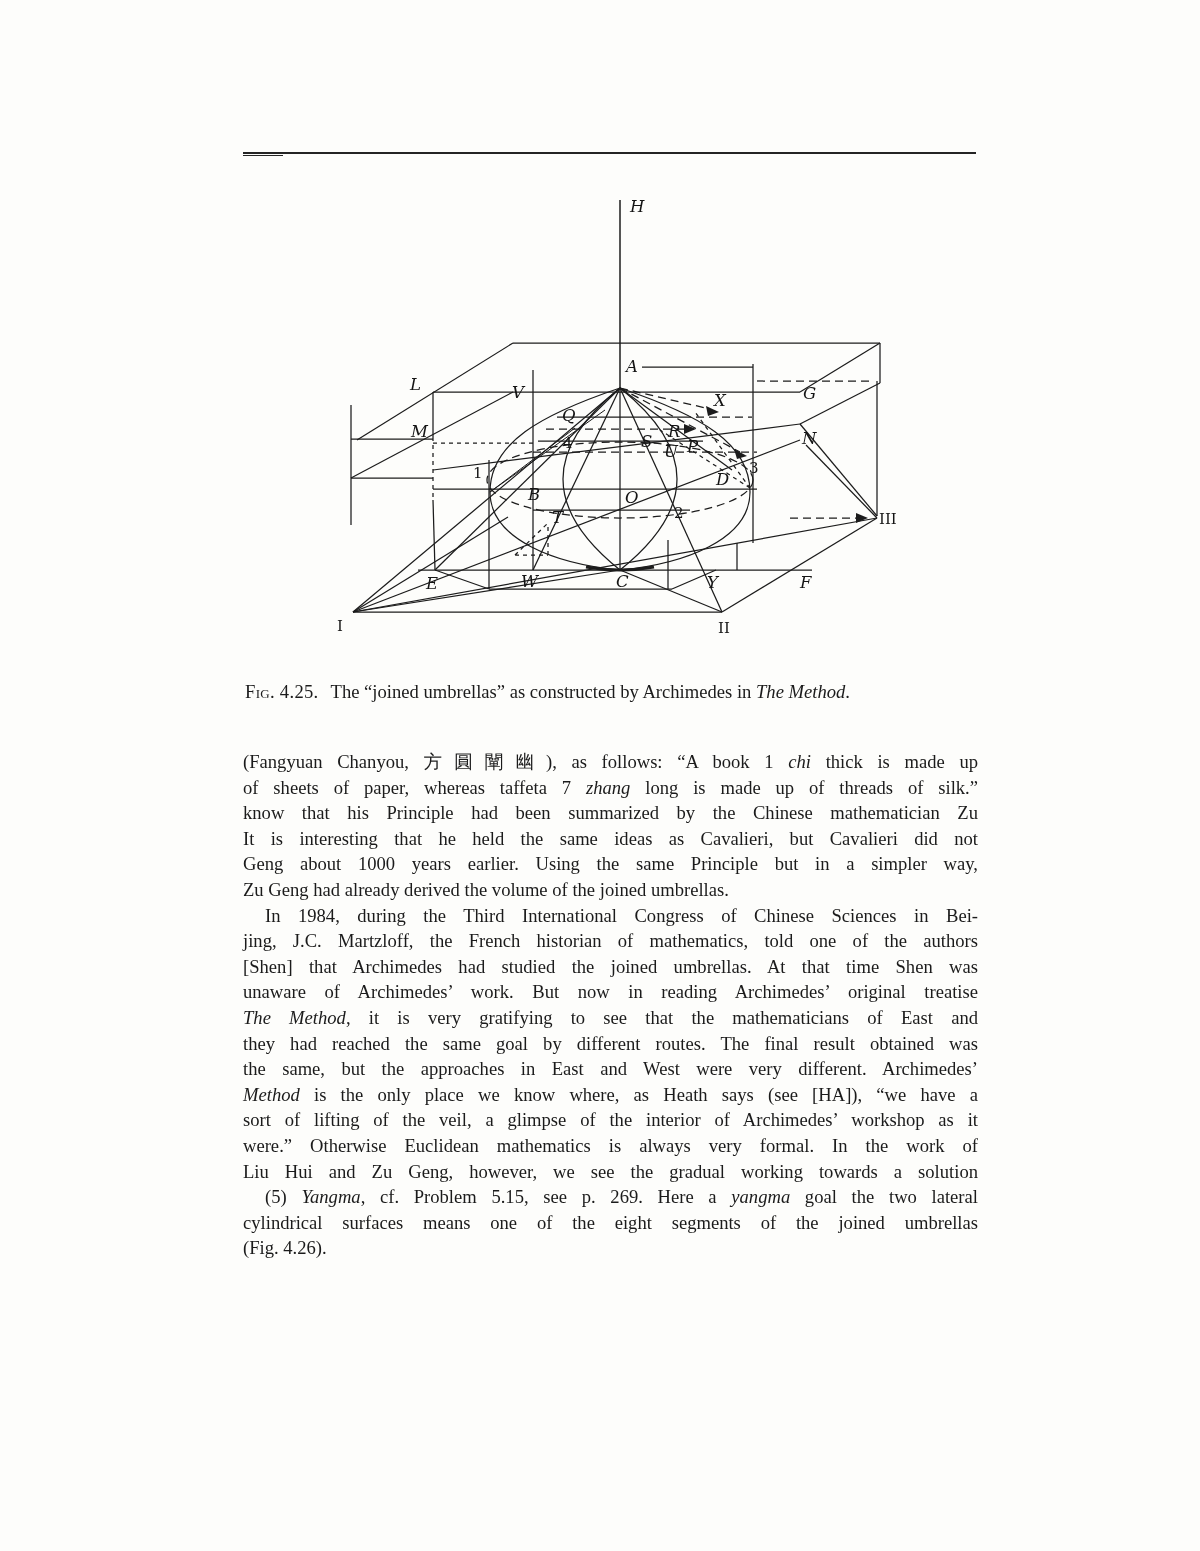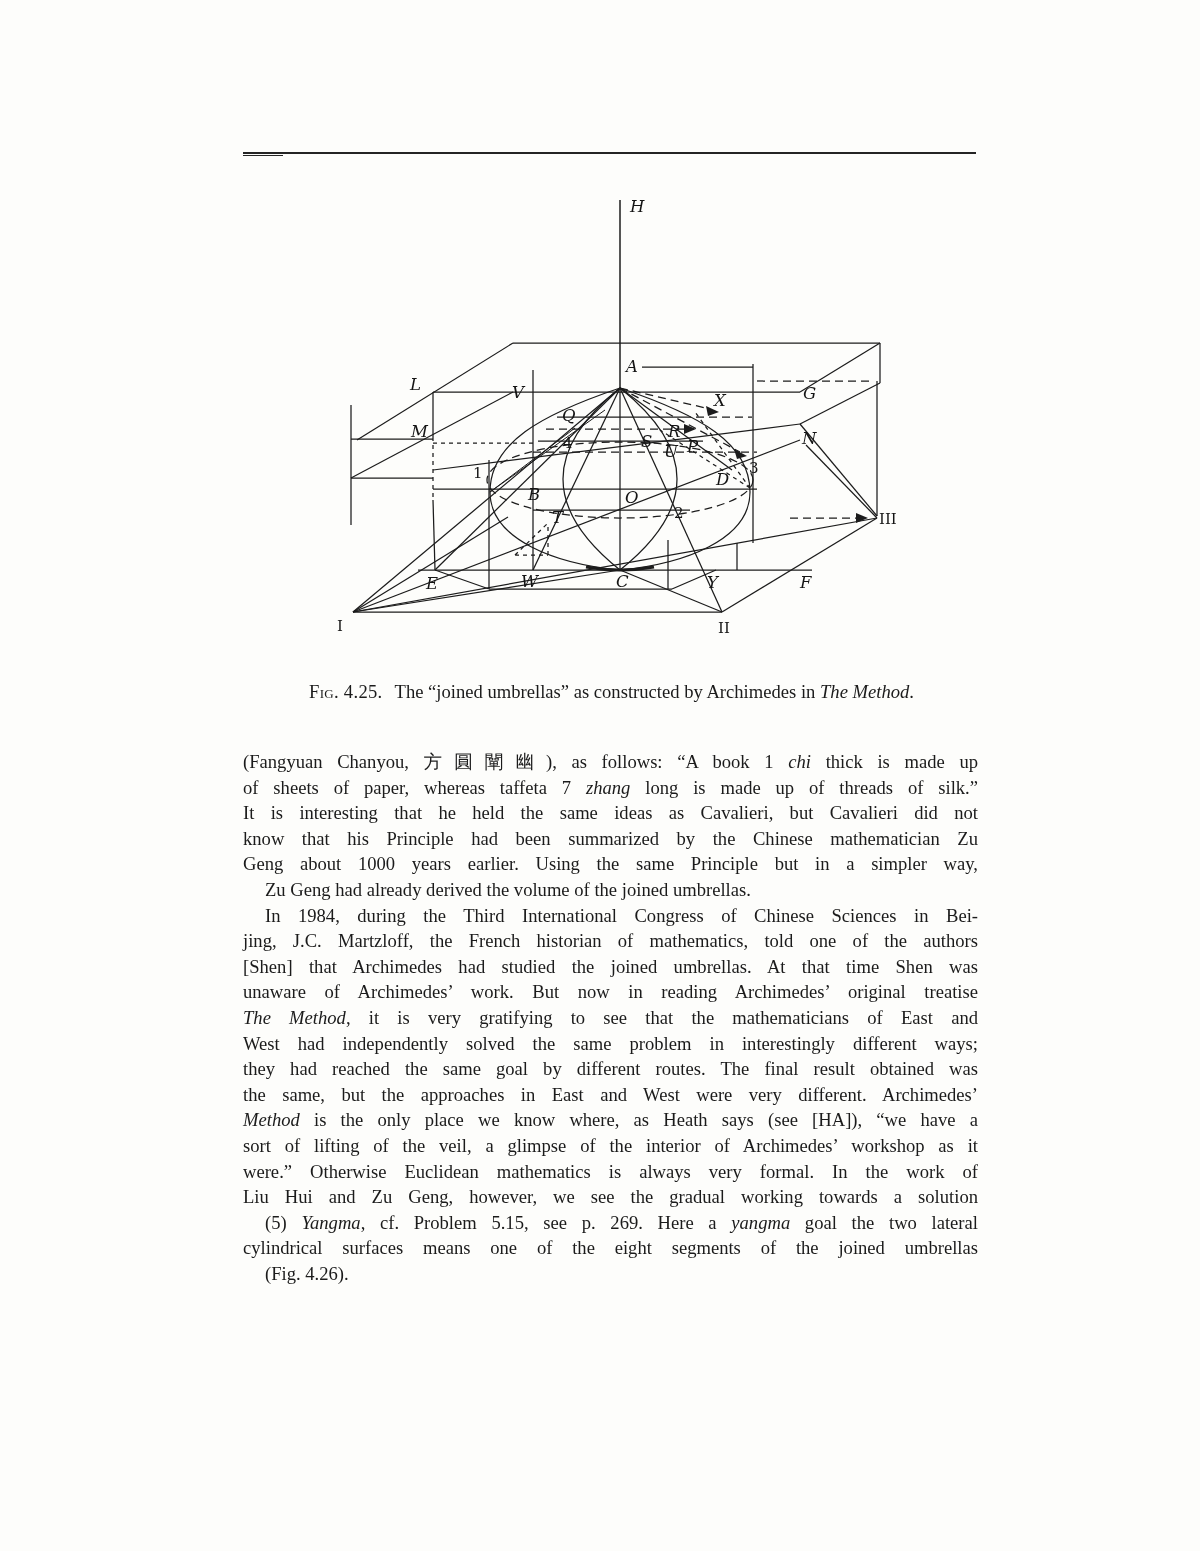--- a/index.html
+++ b/index.html
@@ -13,25 +13,25 @@
   #figure-svg{position:absolute;left:330px;top:195px;}
   #figure-svg path, #figure-svg ellipse{fill:none;stroke:#1c1c1c;stroke-width:1.25;}
   #figure-svg .dash{stroke-dasharray:8 5;}
   #figure-svg .dash2{stroke-dasharray:4 4;}
   #figure-svg .thick{stroke-width:3;}
   #figure-svg .thin{stroke-width:1;}
   #figure-svg .arrow{fill:#1c1c1c;stroke:none;}
   #figure-svg text{font-family:"DejaVu Serif","Liberation Serif",serif;fill:#141414;}
   .flbl{font-size:16.5px;font-style:italic;}
   .flbl-up{font-size:15px;font-style:normal;}
-  .caption{position:absolute;left:245px;top:681px;width:733px;font-size:18.6px;text-align:center;}
+  .caption{position:absolute;left:245px;top:681px;width:733px;font-size:18.6px;}
   .sc{font-variant:small-caps;margin-right:12px;letter-spacing:.3px;}
   .body-text{position:absolute;left:243px;top:749px;width:735px;font-size:18.6px;line-height:25.6px;}
   .tline{text-align:justify;text-align-last:justify;}
-  .tline.end{text-align-last:left;margin-left:22px;}
+  .tline.end{text-align-last:left;}
   .tline.ind{text-indent:22px;}
   .it{font-style:italic;}
   .cjk{letter-spacing:2px;}
 </style>
 </head>
 <body>
 
 <div class="page">
 
   <div class="rule" style="left:243px;top:152px;width:733px;height:2px;"></div>
@@ -161,30 +161,29 @@
       </g>
   </svg>
 
   <div class="caption">
     <span class="sc">Fig. 4.25.</span><span id="caption-text"><span>The “joined umbrellas” as constructed by Archimedes in </span><span class="it">The Method</span><span>.</span></span>
   </div>
 
   <div class="body-text" id="body-text">
       <div class="tline"><span>(Fangyuan Chanyou, </span><span class="cjk">方圓闡幽</span><span>), as follows: “A book 1 </span><span class="it">chi</span><span> thick is made up</span></div>
       <div class="tline"><span>of sheets of paper, whereas taffeta 7 </span><span class="it">zhang</span><span> long is made up of threads of silk.”</span></div>
+      <div class="tline"><span>know that his Principle had been summarized by the Chinese mathematician Zu</span></div>
       <div class="tline"><span>It is interesting that he held the same ideas as Cavalieri, but Cavalieri did not</span></div>
-      <div class="tline"><span>know that his Principle had been summarized by the Chinese mathematician Zu</span></div>
       <div class="tline"><span>Geng about 1000 years earlier. Using the same Principle but in a simpler way,</span></div>
       <div class="tline end"><span>Zu Geng had already derived the volume of the joined umbrellas.</span></div>
       <div class="tline ind"><span>In 1984, during the Third International Congress of Chinese Sciences in Bei-</span></div>
       <div class="tline"><span>jing, J.C. Martzloff, the French historian of mathematics, told one of the authors</span></div>
       <div class="tline"><span>[Shen] that Archimedes had studied the joined umbrellas. At that time Shen was</span></div>
       <div class="tline"><span>unaware of Archimedes’ work. But now in reading Archimedes’ original treatise</span></div>
       <div class="tline"><span class="it">The Method</span><span>, it is very gratifying to see that the mathematicians of East and</span></div>
-      <div class="tline"><span>West had independently solved the same problem in interestingly different ways;</span></div>
       <div class="tline"><span>they had reached the same goal by different routes. The final result obtained was</span></div>
       <div class="tline"><span>the same, but the approaches in East and West were very different. Archimedes’</span></div>
       <div class="tline"><span class="it">Method</span><span> is the only place we know where, as Heath says (see [HA]), “we have a</span></div>
       <div class="tline"><span>sort of lifting of the veil, a glimpse of the interior of Archimedes’ workshop as it</span></div>
       <div class="tline"><span>were.” Otherwise Euclidean mathematics is always very formal. In the work of</span></div>
       <div class="tline"><span>Liu Hui and Zu Geng, however, we see the gradual working towards a solution</span></div>
       <div class="tline ind"><span>(5) </span><span class="it">Yangma</span><span>, cf. Problem 5.15, see p. 269. Here a </span><span class="it">yangma</span><span> goal the two lateral</span></div>
       <div class="tline"><span>cylindrical surfaces means one of the eight segments of the joined umbrellas</span></div>
       <div class="tline end"><span>(Fig. 4.26).</span></div>
     </div>

